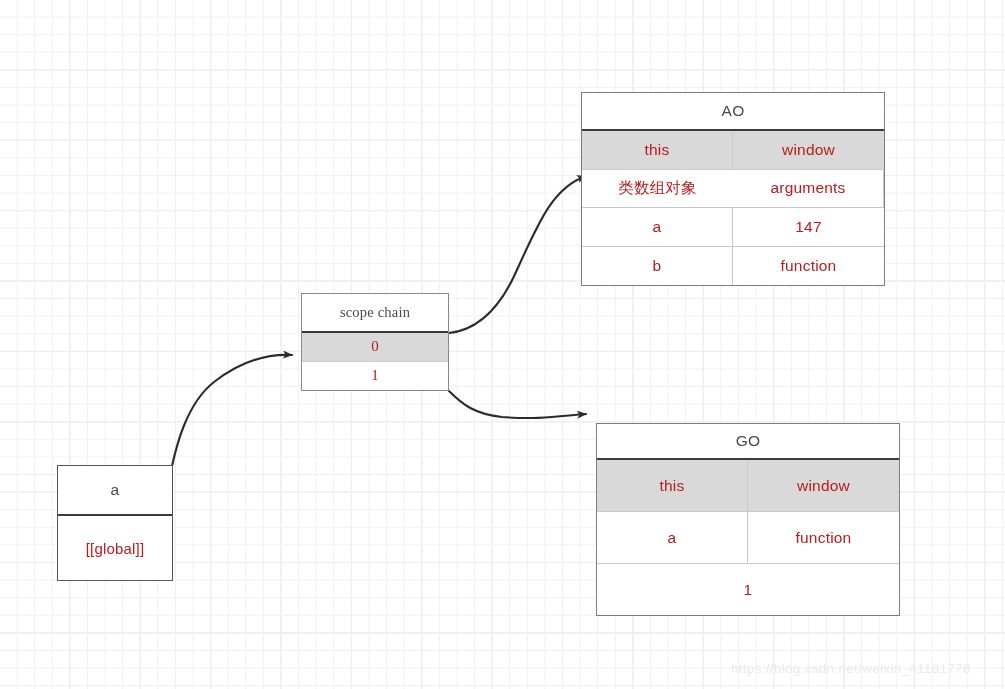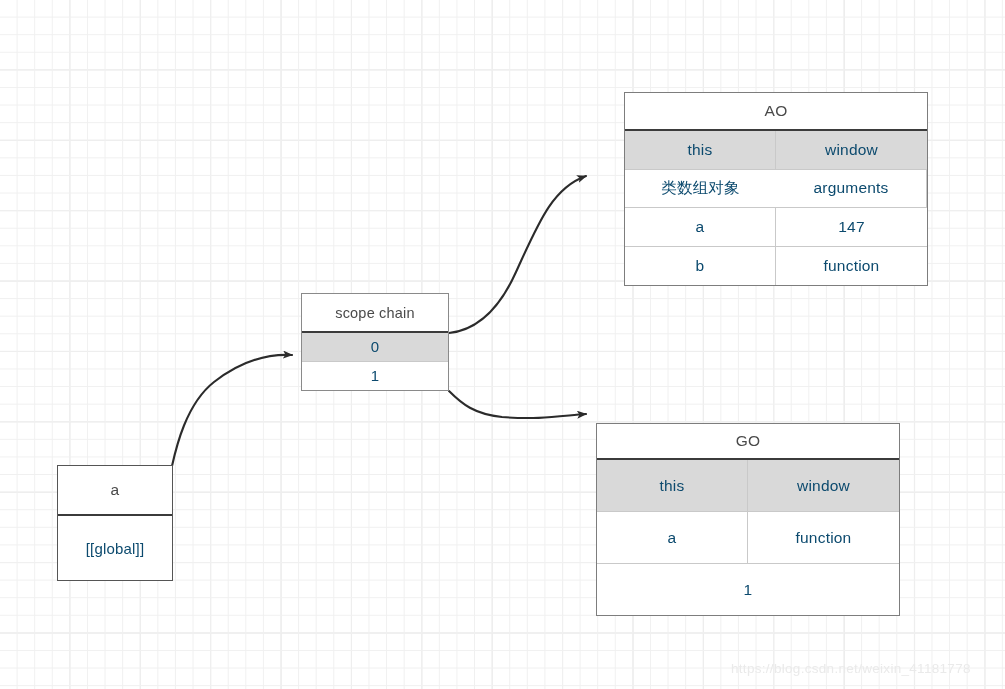--- a/index.html
+++ b/index.html
@@ -73,30 +73,30 @@
   .node .row.shaded {
     background: #d9d9d9;
   }
   .node .cell {
     box-sizing: border-box;
     flex: 1 1 50%;
     display: flex;
     align-items: center;
     justify-content: center;
     font-size: 15.5px;
-    color: #0c4a6e;
+    color: #b91c1c;
     letter-spacing: .2px;
   }
   .node .cell.left {
     border-right: 1.2px solid #c9c9c9;
   }
 
   
   #ao-node {
-    left: 624px;
+    left: 581px;
     top: 92px;
     width: 304px;
     height: 194px;
     border-width: 1.8px;
     border-color: #7d7d7d;
   }
   #ao-node .title { height: 38px; }
   #ao-node .row { height: 38.5px; }
 
   
@@ -112,20 +112,21 @@
   #go-node .title { height: 36px; }
   #go-node .row { height: 52px; }
 
   
   #scope-chain-node {
     left: 301px;
     top: 293px;
     width: 148px;
     height: 98px;
     border-color: #8a8a8a;
+    font-family: Liberation Serif, serif;
   }
   #scope-chain-node .title {
     height: 39px;
     font-size: 14.5px;
   }
   #scope-chain-node .row { height: 28.5px; }
   #scope-chain-node .cell {
     flex: 1 1 100%;
     font-size: 15px;
   }

